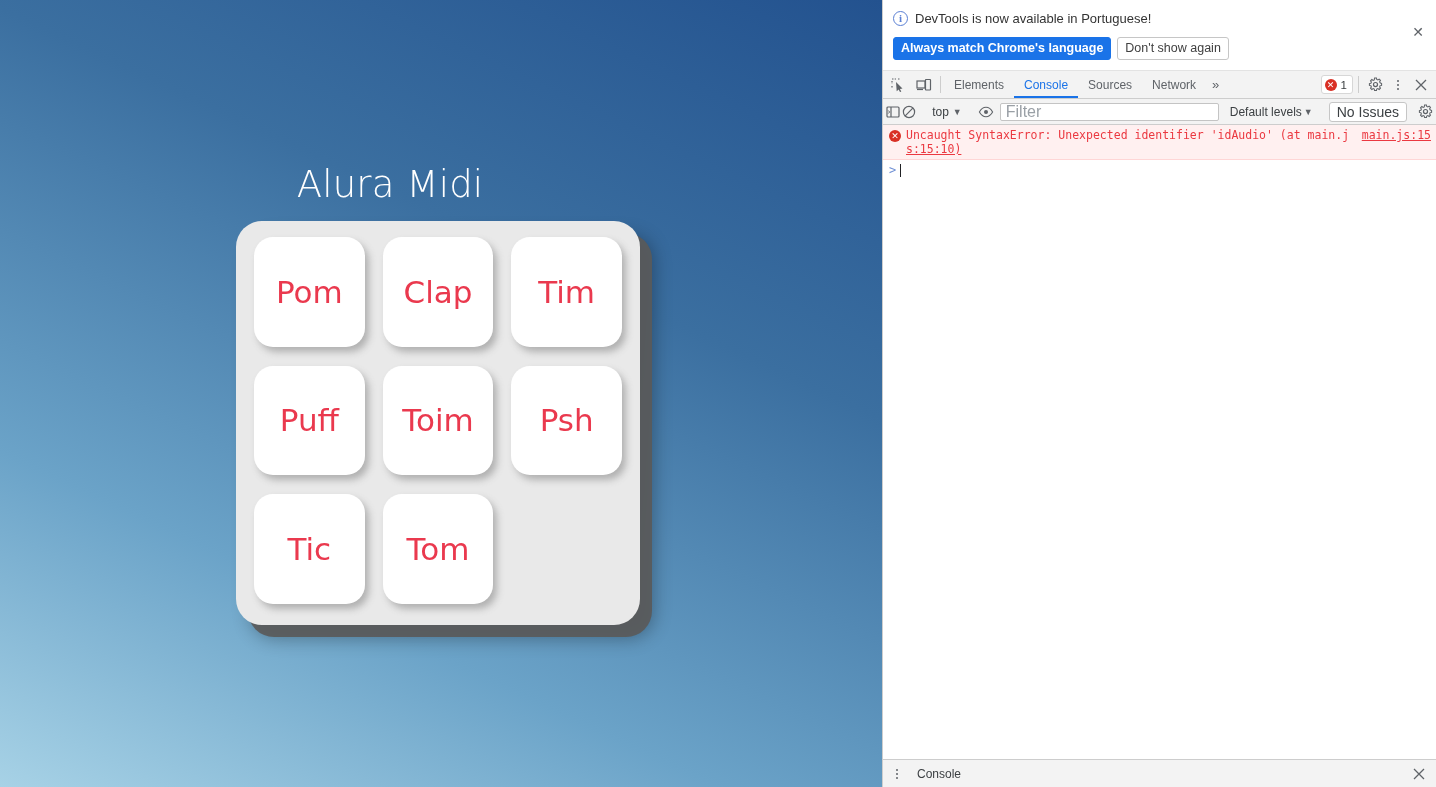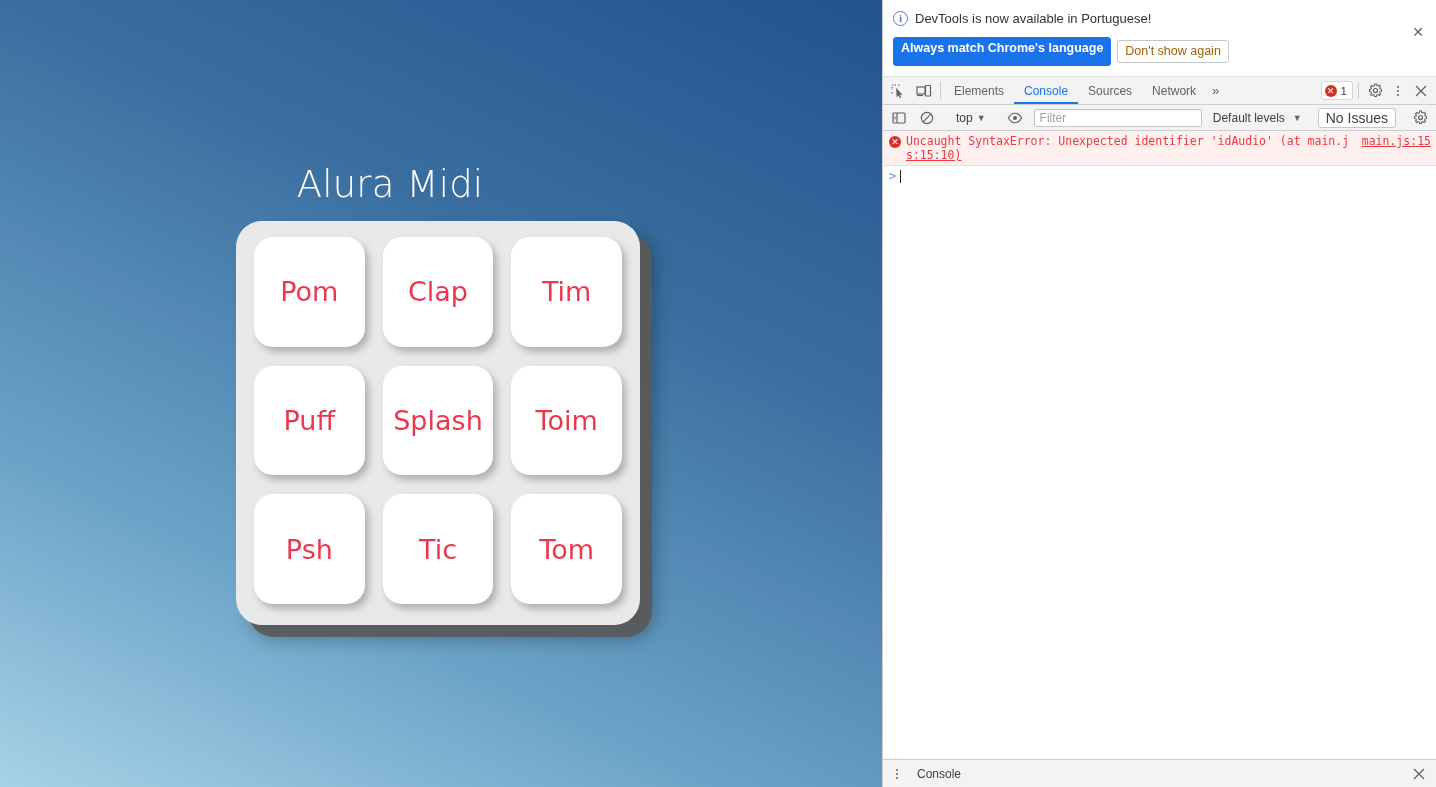--- a/index.html
+++ b/index.html
@@ -39,21 +39,21 @@
     display: grid;
     grid-template-columns: repeat(3, 1fr);
     grid-template-rows: repeat(3, 1fr);
     gap: 6px;
   }
   .key {
     background: #ffffff;
     border: none;
     border-radius: 19px;
     color: #ea394e;
-    font-size: 27px;
+    font-size: 31px;
     font-weight: 400;
     font-family: "DejaVu Sans", sans-serif;
     display: flex; align-items: center; justify-content: center;
     box-shadow: 4px 5px 7px rgba(110,110,110,.45);
     cursor: pointer;
     margin: 4px 6px 9px 6px;
   }
 
   
   #devtools {
@@ -78,27 +78,27 @@
     border: 1.4px solid #5a7fd4; color: #5a7fd4;
     font-size: 11px; line-height: 12px; text-align: center;
     font-family: "Liberation Serif", serif; font-weight: bold;
     display: flex; align-items: center; justify-content: center;
     flex: 0 0 auto;
   }
   .banner-text { font-size: 13px; color: #333; }
   .banner-row2 { display: flex; align-items: center; gap: 6px; margin-top: 9px; }
   .btn-primary {
     background: #1a73e8; color: #fff; border: 1px solid #1a73e8;
-    font-size: 12.5px; font-weight: bold; padding: 3px 7px 10px 7px;
+    font-size: 12.5px; font-weight: bold; padding: 3px 7px 4px 7px;
     border-radius: 3px; cursor: pointer; white-space: nowrap;
     font-family: "Liberation Sans", sans-serif;
     text-align: right;
   }
   .btn-secondary {
-    background: #fff; color: #a16207; border: 1px solid #c6c6c6;
+    background: #fff; color: #404040; border: 1px solid #c6c6c6;
     font-size: 12.5px; padding: 3px 7px 4px 7px;
     border-radius: 3px; cursor: pointer; white-space: nowrap;
     font-family: "Liberation Sans", sans-serif;
   }
   #banner-close {
     position: absolute; right: 8px; top: 22px;
     width: 20px; height: 20px; cursor: pointer;
     color: #5f6368; font-size: 14px;
     display: flex; align-items: center; justify-content: center;
   }
@@ -144,27 +144,27 @@
     border-bottom: 1px solid #cdcdcd;
     padding: 0 3px; gap: 2px;
   }
   #context-select {
     display: flex; align-items: center; gap: 4px;
     font-size: 12px; color: #3c4043; padding: 0 5px; cursor: pointer;
   }
   #filter-input {
     flex: 1 1 auto; height: 18px; margin: 0 4px;
     border: 1px solid #c4c4c4; border-radius: 2px;
-    background: #fff; font-size: 12px; color: #3c4043;
+    background: #fff; font-size: 16px; color: #3c4043;
     padding: 0 5px; outline: none;
     font-family: "Liberation Sans", sans-serif;
   }
   #filter-input::placeholder { color: #9aa0a6; }
   #levels-select {
-    display: flex; align-items: center; gap: 8px;
+    display: flex; align-items: center; gap: 2px;
     font-size: 12px; color: #3c4043; padding: 0 5px; cursor: pointer; white-space: nowrap;
   }
   #issues-button {
     font-size: 14px; color: #3c4043; border: 1px solid #c6c6c6;
     border-radius: 3px; padding: 1px 7px; background: #fff; cursor: pointer;
     white-space: nowrap;
   }
   .caret { font-size: 9px; color: #5f6368; }
 
   
@@ -222,21 +222,20 @@
 <body>
 
 <div id="page-viewport">
   <div id="page-title">Alura Midi</div>
 
   <div id="keypad-panel">
     <button class="key">Pom</button>
     <button class="key">Clap</button>
     <button class="key">Tim</button>
     <button class="key">Puff</button>
-    <button class="key">Splash</button>
     <button class="key">Toim</button>
     <button class="key">Psh</button>
     <button class="key">Tic</button>
     <button class="key">Tom</button>
   </div>
 </div>
 
 <div id="devtools">
 
   <div id="lang-banner">

